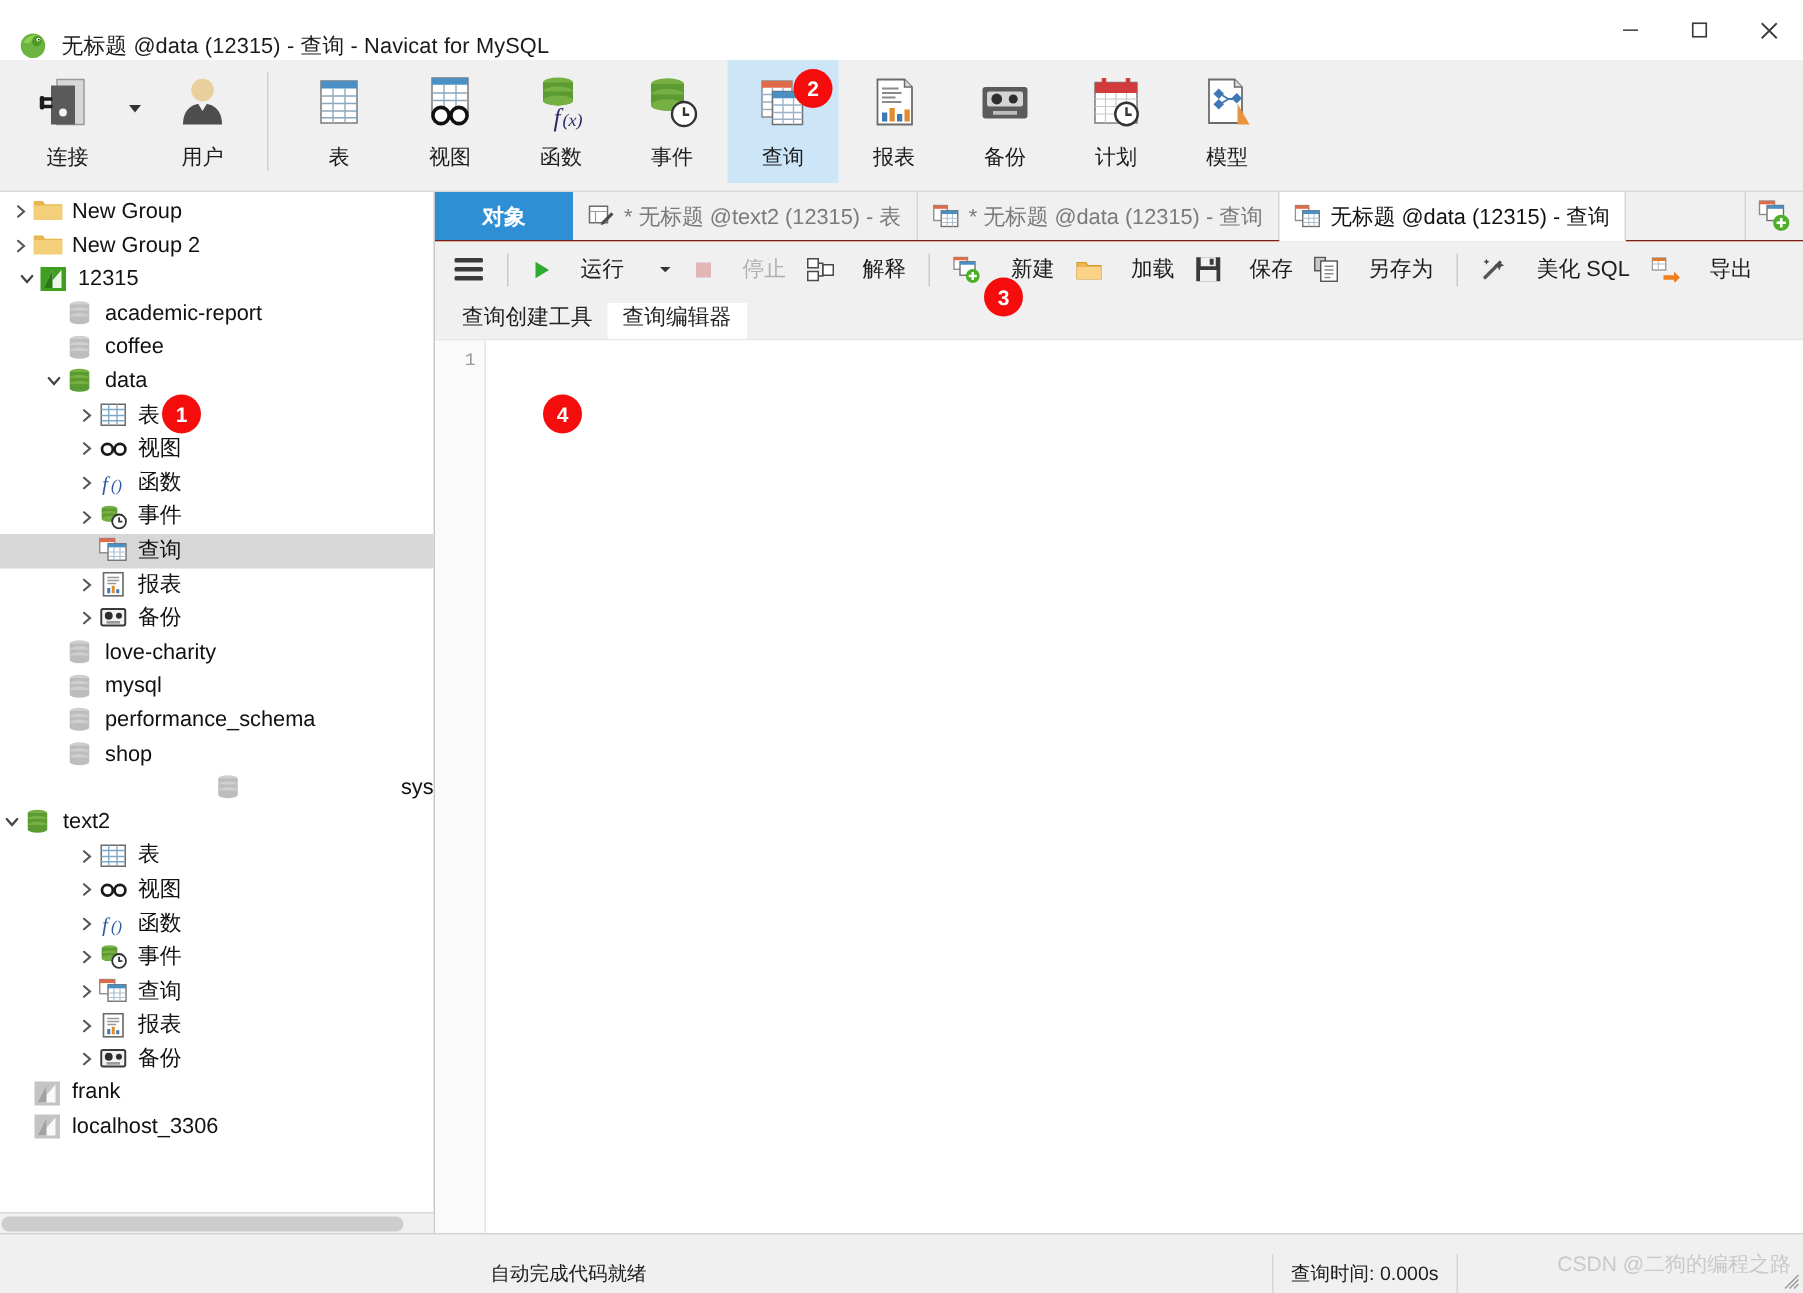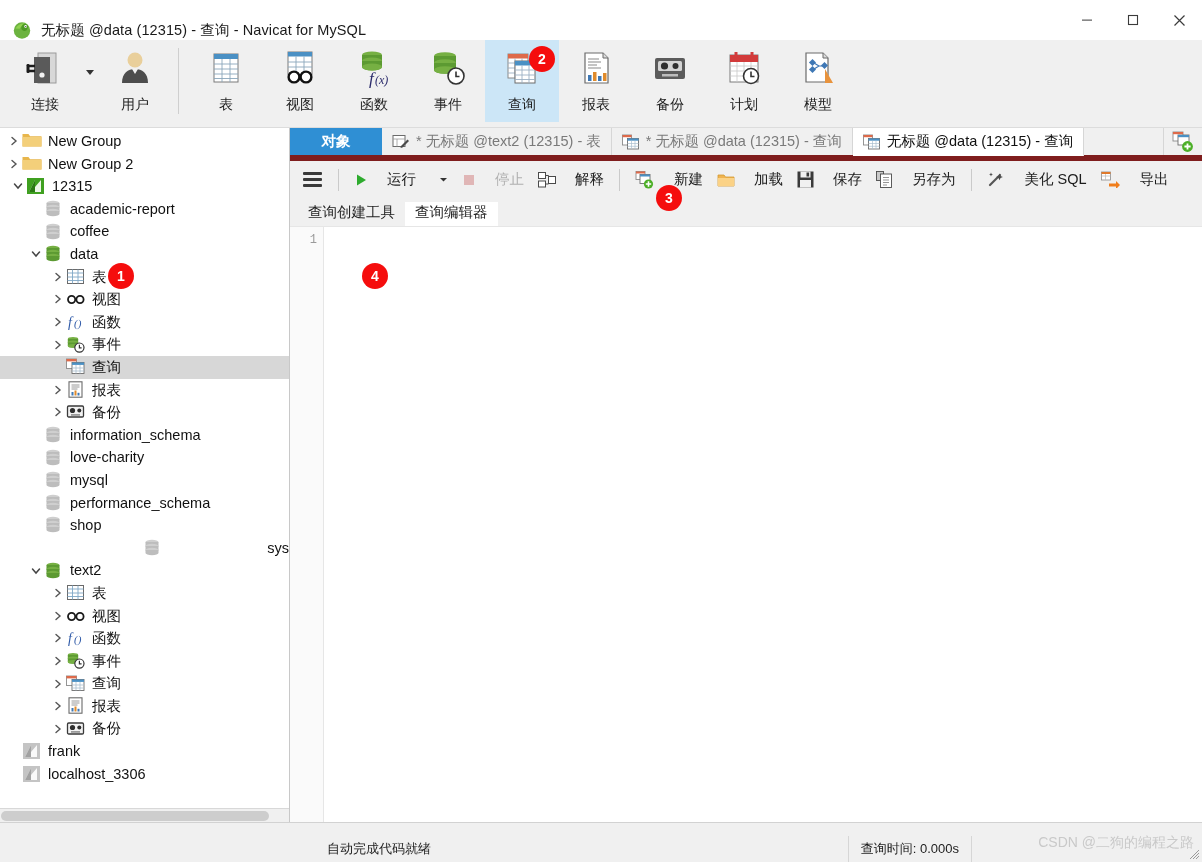--- a/index.html
+++ b/index.html
@@ -120,21 +120,21 @@
   }
   .hscroll .thumb { position: absolute; left: 1px; top: 2px; width: 268px; height: 10px; background: #cdcdcd; border-radius: 5px; }
 
   
   .right { flex: 1; display: flex; flex-direction: column; min-width: 0; background: #f0f0f0; }
 
   .tabbar {
     height: 33px; min-height: 33px;
     display: flex; align-items: stretch;
     background: #eab308;
-    border-bottom: 6px solid #7f1d1d;
+    border-bottom: 1px solid #7f1d1d;
   }
   .tab-obj {
     background: #2f8fd4; color: #fff;
     display: flex; align-items: center; justify-content: center;
     width: 92px; font-size: 14.5px; font-weight: 600;
   }
   .tab {
     display: flex; align-items: center; gap: 6px;
     padding: 0 10px;
     font-size: 14.5px; color: #7a7a7a;
@@ -622,93 +622,79 @@
             <span class="tico">
               <svg width="20" height="17" viewBox="0 0 20 17">
                 <ellipse cx="9" cy="3" rx="6.5" ry="2.2" fill="#cfcfcf"></ellipse>
                 <path d="M2.5 3 v4 a6.5 2.2 0 0 0 13 0 V3 Z" fill="#bdbdbd"></path>
                 <ellipse cx="9" cy="7" rx="6.5" ry="2.2" fill="#cfcfcf"></ellipse>
                 <path d="M2.5 7 v4 a6.5 2.2 0 0 0 13 0 V7 Z" fill="#bdbdbd"></path>
                 <ellipse cx="9" cy="11" rx="6.5" ry="2.2" fill="#cfcfcf"></ellipse>
                 <path d="M2.5 11 v3 a6.5 2.2 0 0 0 13 0 V11 Z" fill="#bdbdbd"></path>
               </svg>
             </span>
-            <span class="tlabel">information_schema</span>
+            <span class="tlabel">love-charity</span>
           </div>
           <div class="tnode" style="padding-left: 28px;">
             <span class="twist none"></span>
             <span class="tico">
               <svg width="20" height="17" viewBox="0 0 20 17">
                 <ellipse cx="9" cy="3" rx="6.5" ry="2.2" fill="#cfcfcf"></ellipse>
                 <path d="M2.5 3 v4 a6.5 2.2 0 0 0 13 0 V3 Z" fill="#bdbdbd"></path>
                 <ellipse cx="9" cy="7" rx="6.5" ry="2.2" fill="#cfcfcf"></ellipse>
                 <path d="M2.5 7 v4 a6.5 2.2 0 0 0 13 0 V7 Z" fill="#bdbdbd"></path>
                 <ellipse cx="9" cy="11" rx="6.5" ry="2.2" fill="#cfcfcf"></ellipse>
                 <path d="M2.5 11 v3 a6.5 2.2 0 0 0 13 0 V11 Z" fill="#bdbdbd"></path>
               </svg>
             </span>
-            <span class="tlabel">love-charity</span>
+            <span class="tlabel">mysql</span>
           </div>
           <div class="tnode" style="padding-left: 28px;">
             <span class="twist none"></span>
             <span class="tico">
               <svg width="20" height="17" viewBox="0 0 20 17">
                 <ellipse cx="9" cy="3" rx="6.5" ry="2.2" fill="#cfcfcf"></ellipse>
                 <path d="M2.5 3 v4 a6.5 2.2 0 0 0 13 0 V3 Z" fill="#bdbdbd"></path>
                 <ellipse cx="9" cy="7" rx="6.5" ry="2.2" fill="#cfcfcf"></ellipse>
                 <path d="M2.5 7 v4 a6.5 2.2 0 0 0 13 0 V7 Z" fill="#bdbdbd"></path>
                 <ellipse cx="9" cy="11" rx="6.5" ry="2.2" fill="#cfcfcf"></ellipse>
                 <path d="M2.5 11 v3 a6.5 2.2 0 0 0 13 0 V11 Z" fill="#bdbdbd"></path>
               </svg>
             </span>
-            <span class="tlabel">mysql</span>
+            <span class="tlabel">performance_schema</span>
           </div>
           <div class="tnode" style="padding-left: 28px;">
             <span class="twist none"></span>
             <span class="tico">
               <svg width="20" height="17" viewBox="0 0 20 17">
                 <ellipse cx="9" cy="3" rx="6.5" ry="2.2" fill="#cfcfcf"></ellipse>
                 <path d="M2.5 3 v4 a6.5 2.2 0 0 0 13 0 V3 Z" fill="#bdbdbd"></path>
                 <ellipse cx="9" cy="7" rx="6.5" ry="2.2" fill="#cfcfcf"></ellipse>
                 <path d="M2.5 7 v4 a6.5 2.2 0 0 0 13 0 V7 Z" fill="#bdbdbd"></path>
                 <ellipse cx="9" cy="11" rx="6.5" ry="2.2" fill="#cfcfcf"></ellipse>
                 <path d="M2.5 11 v3 a6.5 2.2 0 0 0 13 0 V11 Z" fill="#bdbdbd"></path>
               </svg>
             </span>
-            <span class="tlabel">performance_schema</span>
-          </div>
-          <div class="tnode" style="padding-left: 28px;">
+            <span class="tlabel">shop</span>
+          </div>
+          <div class="tnode" style="padding-left: 28px; justify-content: space-between;">
             <span class="twist none"></span>
             <span class="tico">
               <svg width="20" height="17" viewBox="0 0 20 17">
                 <ellipse cx="9" cy="3" rx="6.5" ry="2.2" fill="#cfcfcf"></ellipse>
                 <path d="M2.5 3 v4 a6.5 2.2 0 0 0 13 0 V3 Z" fill="#bdbdbd"></path>
                 <ellipse cx="9" cy="7" rx="6.5" ry="2.2" fill="#cfcfcf"></ellipse>
                 <path d="M2.5 7 v4 a6.5 2.2 0 0 0 13 0 V7 Z" fill="#bdbdbd"></path>
                 <ellipse cx="9" cy="11" rx="6.5" ry="2.2" fill="#cfcfcf"></ellipse>
                 <path d="M2.5 11 v3 a6.5 2.2 0 0 0 13 0 V11 Z" fill="#bdbdbd"></path>
               </svg>
             </span>
-            <span class="tlabel">shop</span>
-          </div>
-          <div class="tnode" style="padding-left: 28px; justify-content: space-between;">
-            <span class="twist none"></span>
-            <span class="tico">
-              <svg width="20" height="17" viewBox="0 0 20 17">
-                <ellipse cx="9" cy="3" rx="6.5" ry="2.2" fill="#cfcfcf"></ellipse>
-                <path d="M2.5 3 v4 a6.5 2.2 0 0 0 13 0 V3 Z" fill="#bdbdbd"></path>
-                <ellipse cx="9" cy="7" rx="6.5" ry="2.2" fill="#cfcfcf"></ellipse>
-                <path d="M2.5 7 v4 a6.5 2.2 0 0 0 13 0 V7 Z" fill="#bdbdbd"></path>
-                <ellipse cx="9" cy="11" rx="6.5" ry="2.2" fill="#cfcfcf"></ellipse>
-                <path d="M2.5 11 v3 a6.5 2.2 0 0 0 13 0 V11 Z" fill="#bdbdbd"></path>
-              </svg>
-            </span>
             <span class="tlabel">sys</span>
           </div>
-          <div class="tnode" style="padding-left: 28px; align-items: center;">
+          <div class="tnode" style=" align-items: center;">
             <span class="twist">
               <svg width="10" height="10" viewBox="0 0 10 10">
                 <path d="M1.5 3 L5 7 L8.5 3" stroke="#444" stroke-width="1.5" fill="none" stroke-linecap="round"></path>
               </svg>
             </span>
             <span class="tico">
               <svg width="20" height="17" viewBox="0 0 20 17">
                 <ellipse cx="9" cy="3" rx="6.5" ry="2.2" fill="#76b043"></ellipse>
                 <path d="M2.5 3 v4 a6.5 2.2 0 0 0 13 0 V3 Z" fill="#5c9a32"></path>
                 <ellipse cx="9" cy="7" rx="6.5" ry="2.2" fill="#76b043"></ellipse>

